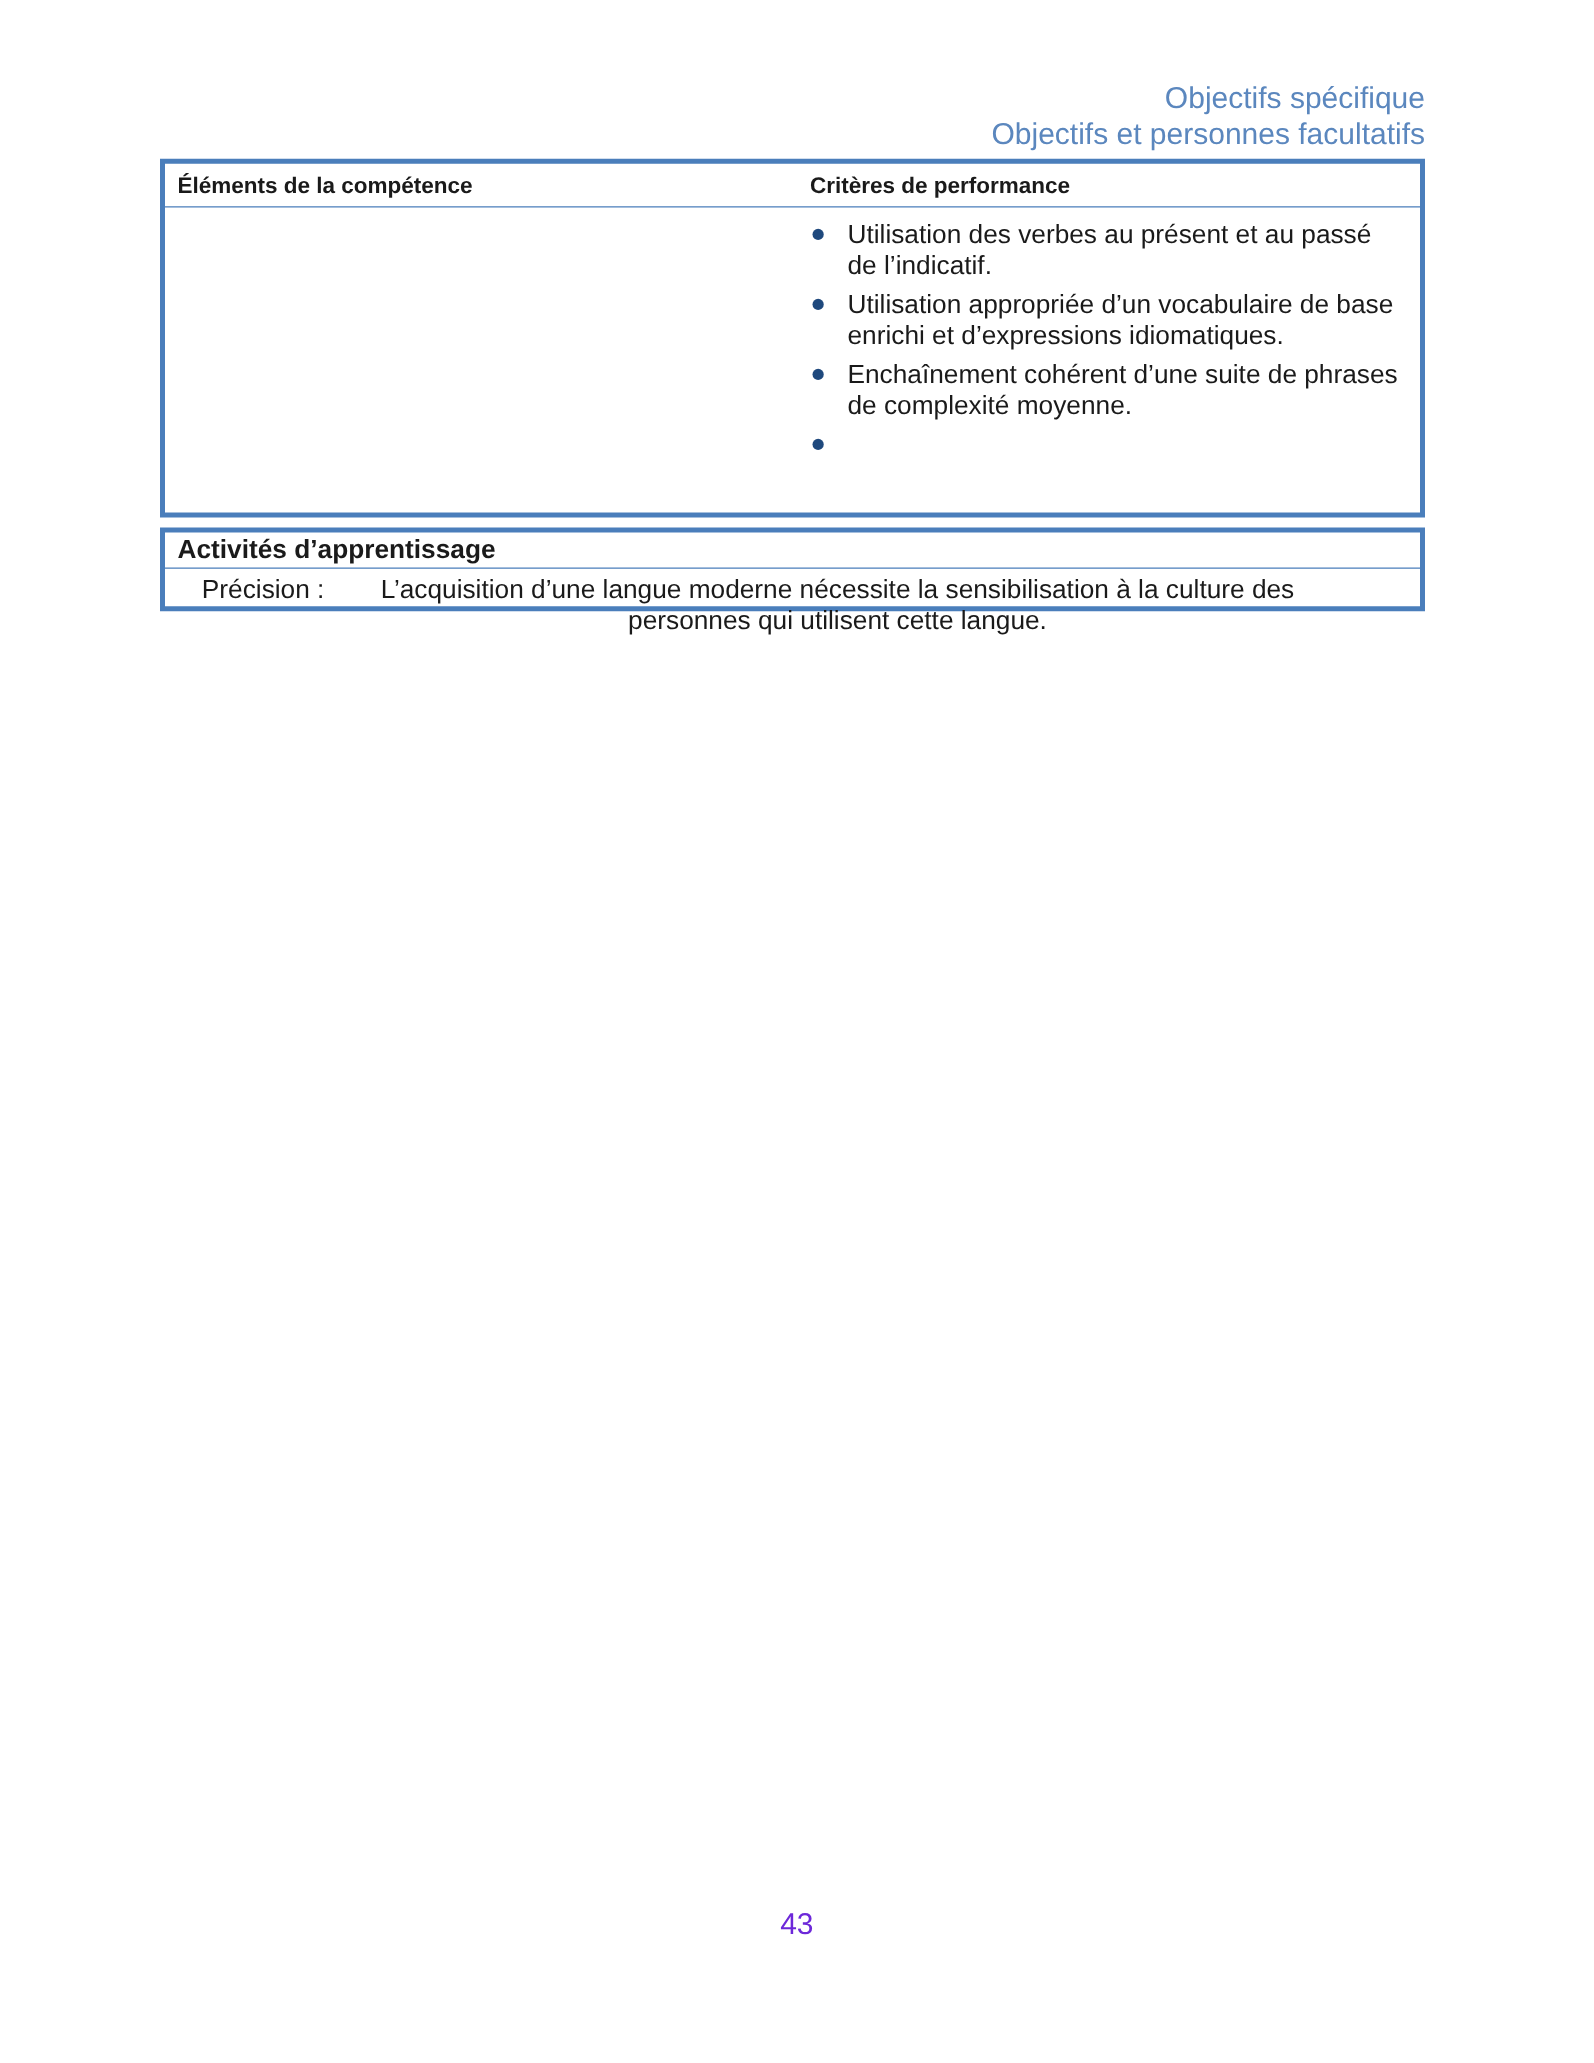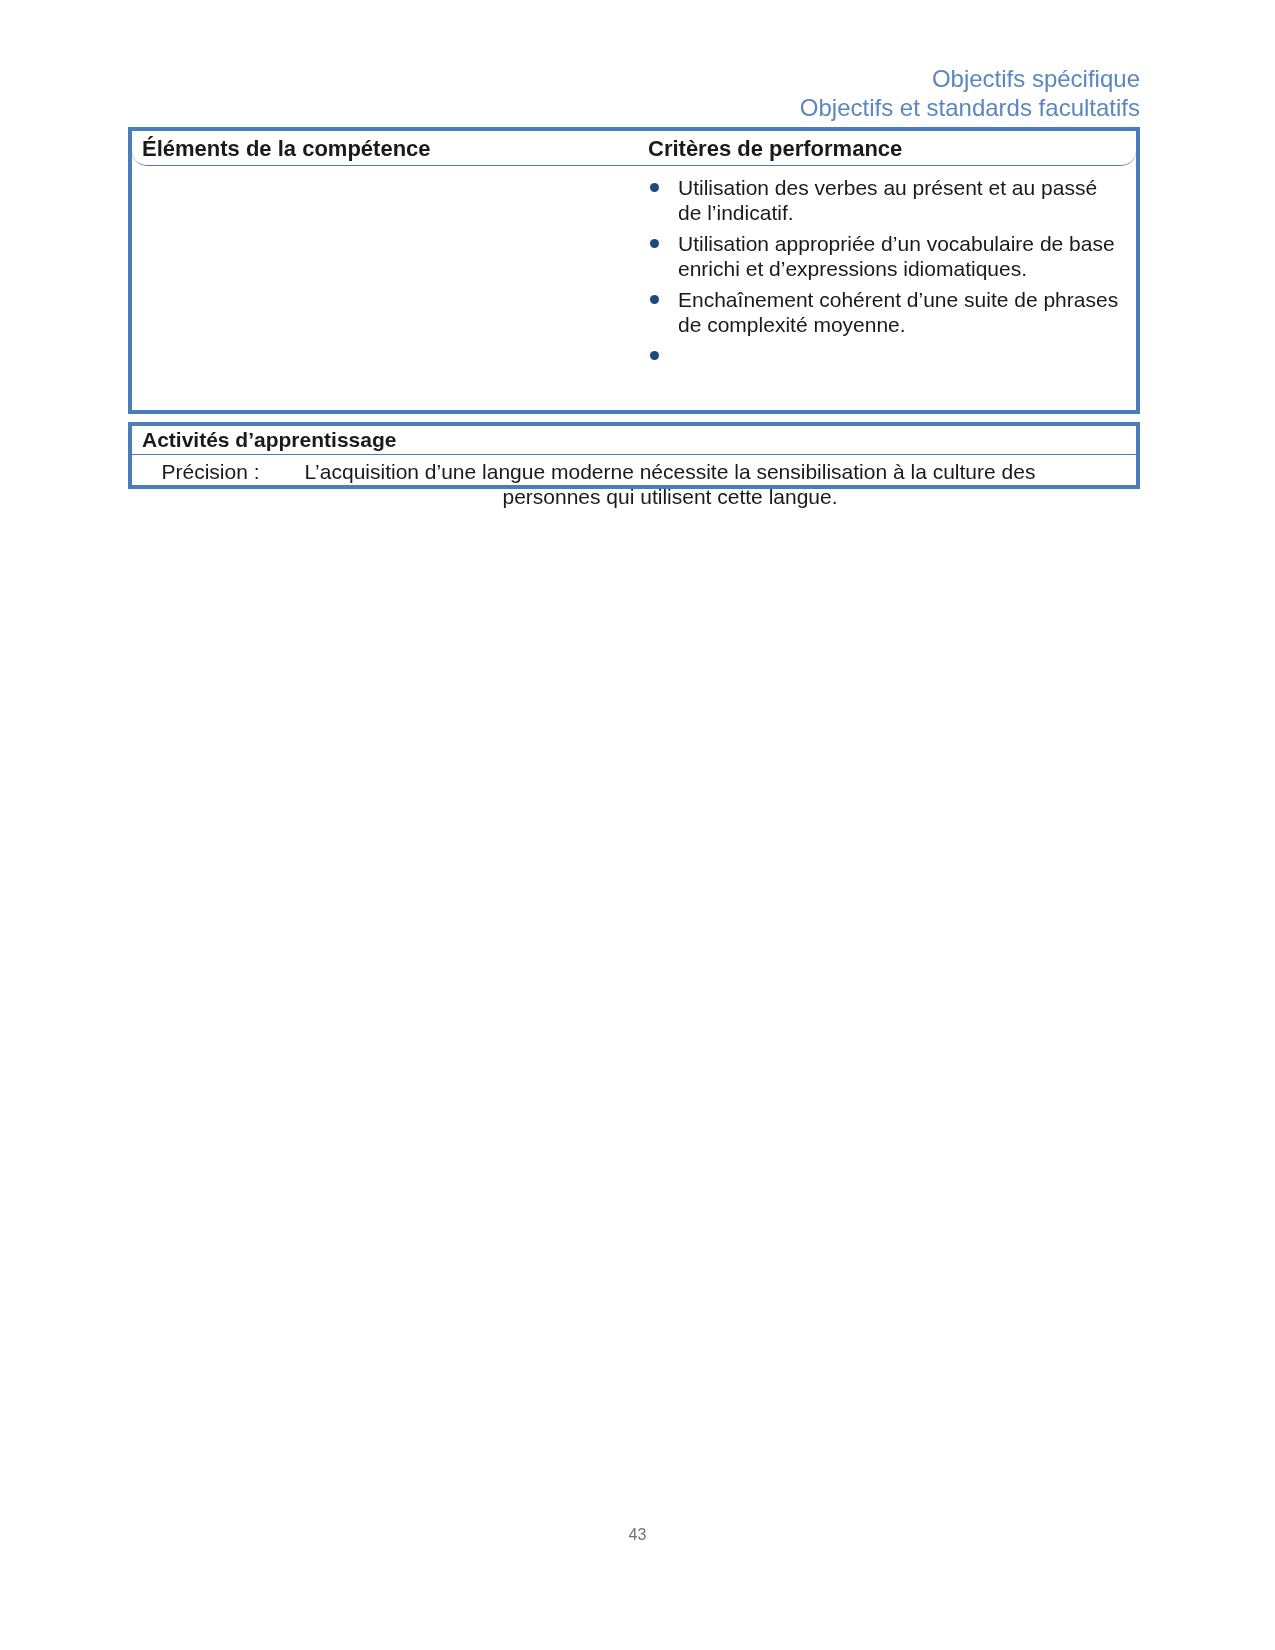--- a/index.html
+++ b/index.html
@@ -32,24 +32,23 @@
     border: 4px solid #4a7ebb;
     background: #ffffff;
   }
   .t1 { top: 127px; height: 287px; }
   .t2 { top: 422px; height: 67px; }
 
   .t1-head {
     display: flex;
     border-bottom: 1px solid #4a7ebb;
     font-weight: bold;
-    font-size: 22px;
+    font-size: 18px;
     line-height: 25px;
     padding: 5px 0 4px 0;
-    border-radius: 15px;
   }
   .t1-col1 { width: 516px; padding-left: 10px; }
   .t1-col2 { flex: 1; }
 
   .t1-body { display: flex; }
   .t1-body .t1-col2 { padding: 9px 8px 0 0; }
 
   ul.criteria { list-style: none; }
   ul.criteria li {
     position: relative;
@@ -82,32 +81,32 @@
     text-align: center;
   }
   .precision-label { width: 137px; flex: none; }
   .precision-text { max-width: 782px; }
 
   .page-footer {
     position: absolute;
     top: 1526px; left: 0;
     width: 1275px;
     text-align: center;
-    font-size: 16px;
-    color: #737373;
+    font-size: 24px;
+    color: #6d28d9;
   }
 </style>
 </head>
 <body>
 
 <div class="page">
 
   <div class="doc-header">
     <div>Objectifs spécifique</div>
-    <div>Objectifs et standards facultatifs</div>
+    <div>Objectifs et personnes facultatifs</div>
   </div>
 
   <div class="frame t1">
     <div class="t1-head">
       <div class="t1-col1">Éléments de la compétence</div>
       <div class="t1-col2">Critères de performance</div>
     </div>
     <div class="t1-body">
       <div class="t1-col1"></div>
       <div class="t1-col2">

